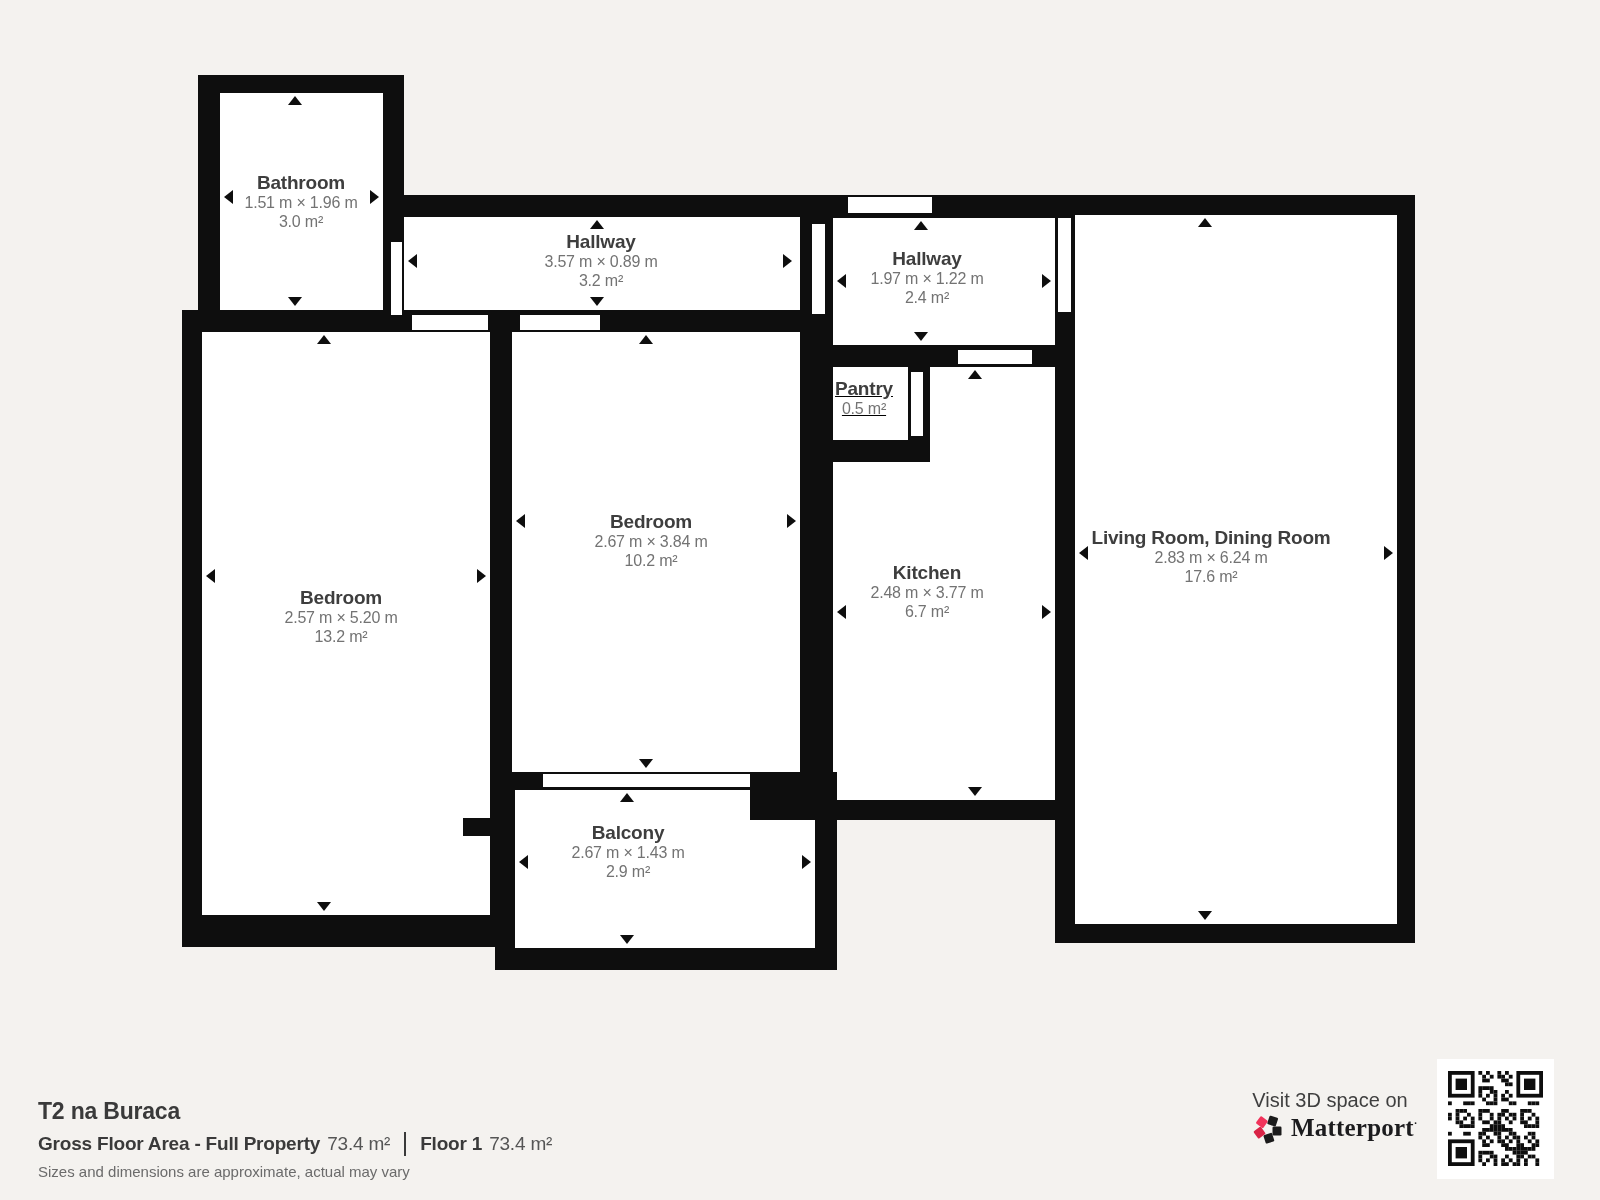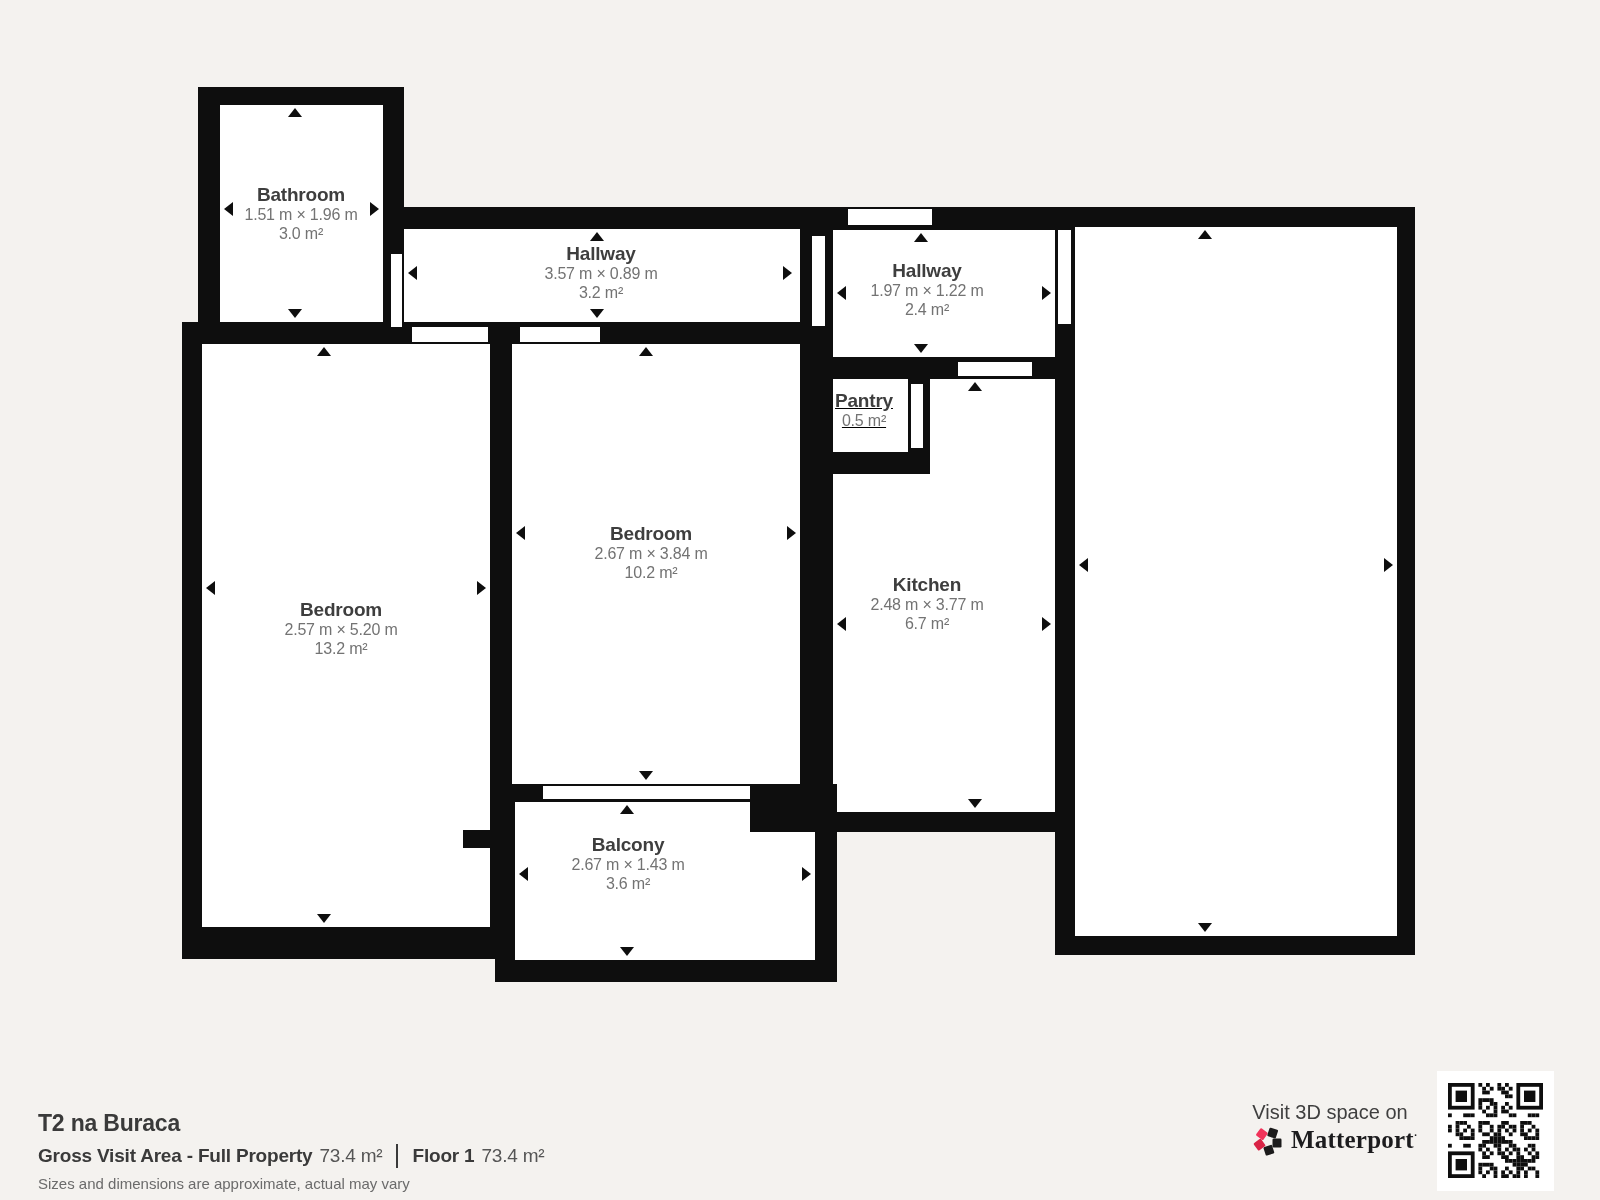--- a/index.html
+++ b/index.html
@@ -2,21 +2,21 @@
 <html><head>
 <meta charset="utf-8">
 <style>
   html,body{margin:0;padding:0;}
   body{
     width:1600px;height:1200px;position:relative;overflow:hidden;
     background:#f4f2ef;
     font-family:"Liberation Sans", sans-serif;
     -webkit-font-smoothing:antialiased;
   }
-  #stage{position:absolute;left:0;top:0;width:1600px;height:1061px;margin-top:12px;}
+  #stage{position:absolute;left:0;top:0;width:1600px;height:1061px;}
   svg{display:block;}
   .room-label{
     position:absolute;transform:translateX(-50%);
     text-align:center;white-space:nowrap;letter-spacing:-0.2px;
   }
   .room-label .rn{font-size:19px;font-weight:bold;color:#3e3e3e;line-height:1.15;}
   .room-label .rd,.room-label .ra{font-size:16px;color:#737373;line-height:1.18;}
   .arw{position:absolute;width:0;height:0;border:solid transparent;}
   
   .report-bar{
@@ -115,24 +115,29 @@
   <div class="room-label" style="left:341px;top:587px;">
     <div class="rn">Bedroom</div>
     <div class="rd">2.57 m × 5.20 m</div>
     <div class="ra">13.2 m²</div>
   </div>
   <div class="room-label" style="left:927px;top:562px;">
     <div class="rn">Kitchen</div>
     <div class="rd">2.48 m × 3.77 m</div>
     <div class="ra">6.7 m²</div>
   </div>
+  <div class="room-label" style="left:1211px;top:527px;">
+    <div class="rn">Living Room, Dining Room</div>
+    <div class="rd">2.83 m × 6.24 m</div>
+    <div class="ra">17.6 m²</div>
+  </div>
   <div class="room-label" style="left:628px;top:822px;">
     <div class="rn">Balcony</div>
     <div class="rd">2.67 m × 1.43 m</div>
-    <div class="ra">3.6 m²</div>
+    <div class="ra">2.9 m²</div>
   </div>
 
   <div id="arrows">
       <div class="arw" style="left: 288px; top: 96px; border-width: 0px 7px 9px; border-bottom-color: rgb(14, 14, 14);"></div>
       <div class="arw" style="left: 288px; top: 297px; border-width: 9px 7px 0px; border-top-color: rgb(14, 14, 14);"></div>
       <div class="arw" style="left: 224px; top: 190px; border-width: 7px 9px 7px 0px; border-right-color: rgb(14, 14, 14);"></div>
       <div class="arw" style="left: 370px; top: 190px; border-width: 7px 0px 7px 9px; border-left-color: rgb(14, 14, 14);"></div>
       <div class="arw" style="left: 590px; top: 220px; border-width: 0px 7px 9px; border-bottom-color: rgb(14, 14, 14);"></div>
       <div class="arw" style="left: 590px; top: 297px; border-width: 9px 7px 0px; border-top-color: rgb(14, 14, 14);"></div>
       <div class="arw" style="left: 408px; top: 254px; border-width: 7px 9px 7px 0px; border-right-color: rgb(14, 14, 14);"></div>
@@ -160,21 +165,21 @@
       <div class="arw" style="left: 620px; top: 793px; border-width: 0px 7px 9px; border-bottom-color: rgb(14, 14, 14);"></div>
       <div class="arw" style="left: 620px; top: 935px; border-width: 9px 7px 0px; border-top-color: rgb(14, 14, 14);"></div>
       <div class="arw" style="left: 519px; top: 855px; border-width: 7px 9px 7px 0px; border-right-color: rgb(14, 14, 14);"></div>
       <div class="arw" style="left: 802px; top: 855px; border-width: 7px 0px 7px 9px; border-left-color: rgb(14, 14, 14);"></div>
     </div>
 
 
   <div class="prop-name">T2 na Buraca</div>
 
   <div class="gfa-line">
-    <b>Gross Visit Area - Full Property</b>
+    <b>Gross Floor Area - Full Property</b>
     <span style="width:7px"></span>
     <span>73.4 m²</span>
     <span class="gfa-sep"></span>
     <b>Floor 1</b>
     <span style="width:7px"></span>
     <span>73.4 m²</span>
   </div>
 
   <div class="disclaimer">Sizes and dimensions are approximate, actual may vary</div>
 

